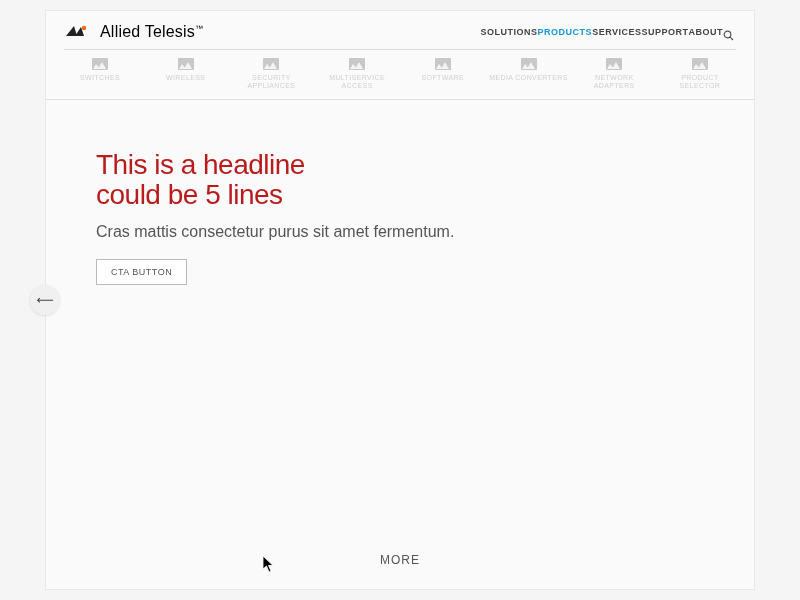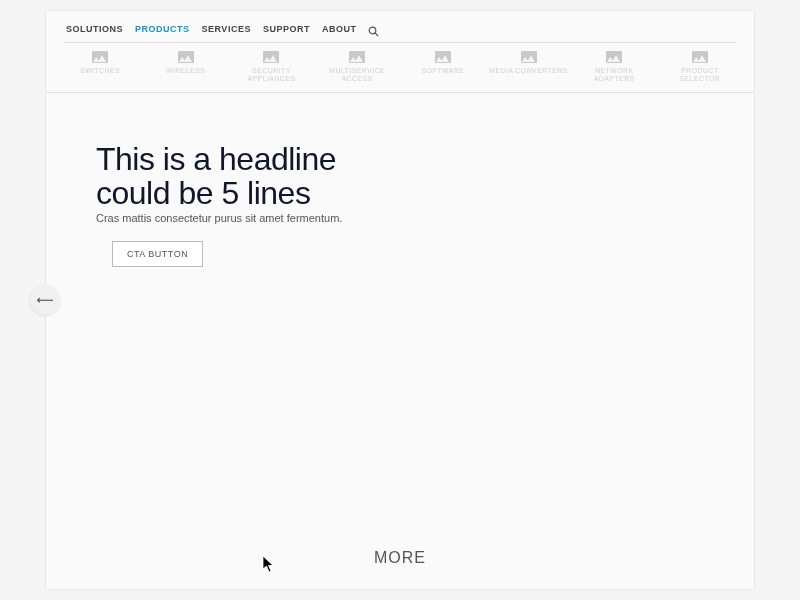--- a/index.html
+++ b/index.html
@@ -34,21 +34,20 @@
     }
     .logo-text {
       font-size: 16px;
       font-weight: 300;
       letter-spacing: 0.2px;
     }
     .logo-text b { font-weight: 500; }
     .logo-tm { font-size: 8px; vertical-align: super; }
     .topnav {
       display: flex;
-      gap: 12px;
       align-items: center;
     }
     .topnav a {
       font-size: 9px;
       font-weight: 600;
       letter-spacing: 0.5px;
       color: #444;
       text-decoration: none;
       text-transform: uppercase;
     }
@@ -108,50 +107,50 @@
       line-height: 1.1;
       font-weight: 500;
       color: #d0d0d0;
       text-transform: uppercase;
     }
     .hero {
       padding: 50px 0 0 50px;
       max-width: 460px;
     }
     .hero h1 {
-      font-size: 32px;
+      font-size: 28px;
       font-weight: 300;
       line-height: 1.05;
-      color: #0f172a;
+      color: #b91c1c;
       letter-spacing: -0.5px;
     }
     .hero p {
-      font-size: 11px;
+      margin-top: 12px;
+      font-size: 16px;
       color: #555;
       line-height: 1.35;
     }
     .cta {
       display: inline-block;
       margin-top: 16px;
       padding: 7px 14px;
       border: 1px solid #bbb;
       background: #fff;
       color: #555;
       font-size: 9px;
       letter-spacing: 0.5px;
       cursor: pointer;
       text-transform: uppercase;
-      margin-left: 16px;
     }
     .more {
       position: absolute;
       bottom: 22px;
       left: 50%;
       transform: translateX(-50%);
-      font-size: 16px;
+      font-size: 12px;
       letter-spacing: 1px;
       color: #555;
       cursor: pointer;
       text-align: right;
     }
     .side-handle {
       position: absolute;
       left: 30px;
       top: 285px;
       width: 30px; height: 30px;
@@ -170,20 +169,33 @@
       left: 262px;
       top: 555px;
       pointer-events: none;
     }
   </style>
 </head>
 <body>
 
 <div class="page">
   <div class="header">
+    <div class="logo">
+      <span class="logo-mark">
+        <svg width="30" height="12" viewBox="0 0 30 12">
+          <polygon points="0,11 8,1 11,11" fill="#222"></polygon>
+          <polygon points="9,11 15,2 18,11" fill="#222"></polygon>
+          <circle cx="18" cy="3" r="2.2" fill="#e46a1f"></circle>
+        </svg>
+      </span>
+      <span class="logo-text">
+        <b>Allied</b>
+        <span>Telesis</span><span class="logo-tm">™</span>
+      </span>
+    </div>
     <nav class="topnav">
       <a href="#">SOLUTIONS</a>
       <a href="#" class="active">PRODUCTS</a>
       <a href="#">SERVICES</a>
       <a href="#">SUPPORT</a>
       <a href="#">ABOUT</a>
       <span class="search-icon">
         <svg width="11" height="11" viewBox="0 0 11 11">
           <circle cx="4.5" cy="4.5" r="3.3" stroke="#555" stroke-width="1.2" fill="none"></circle>
           <line x1="7.2" y1="7.2" x2="10" y2="10" stroke="#555" stroke-width="1.2"></line>

